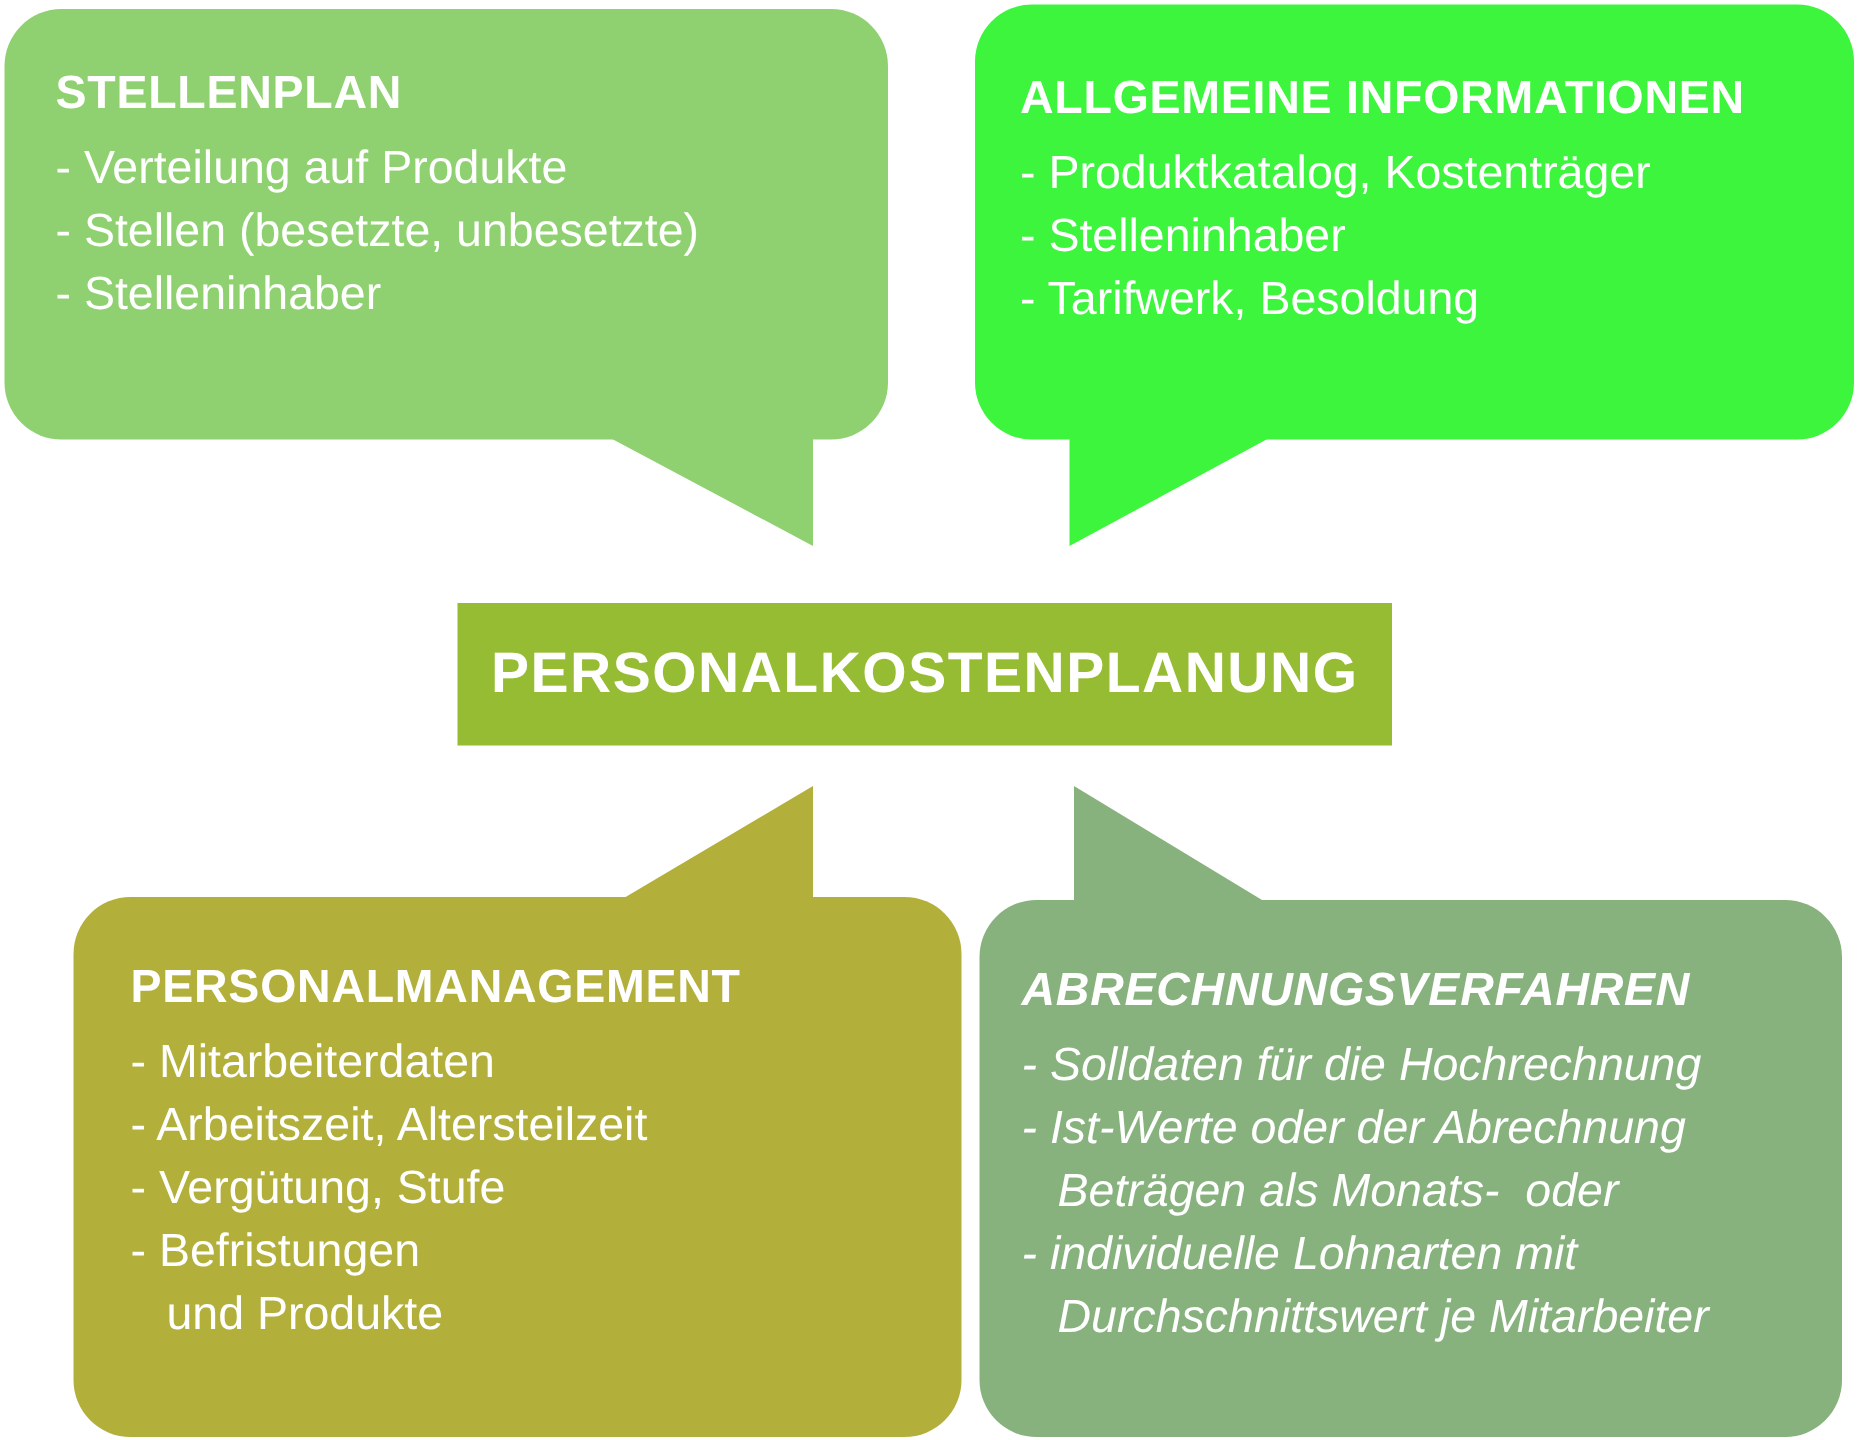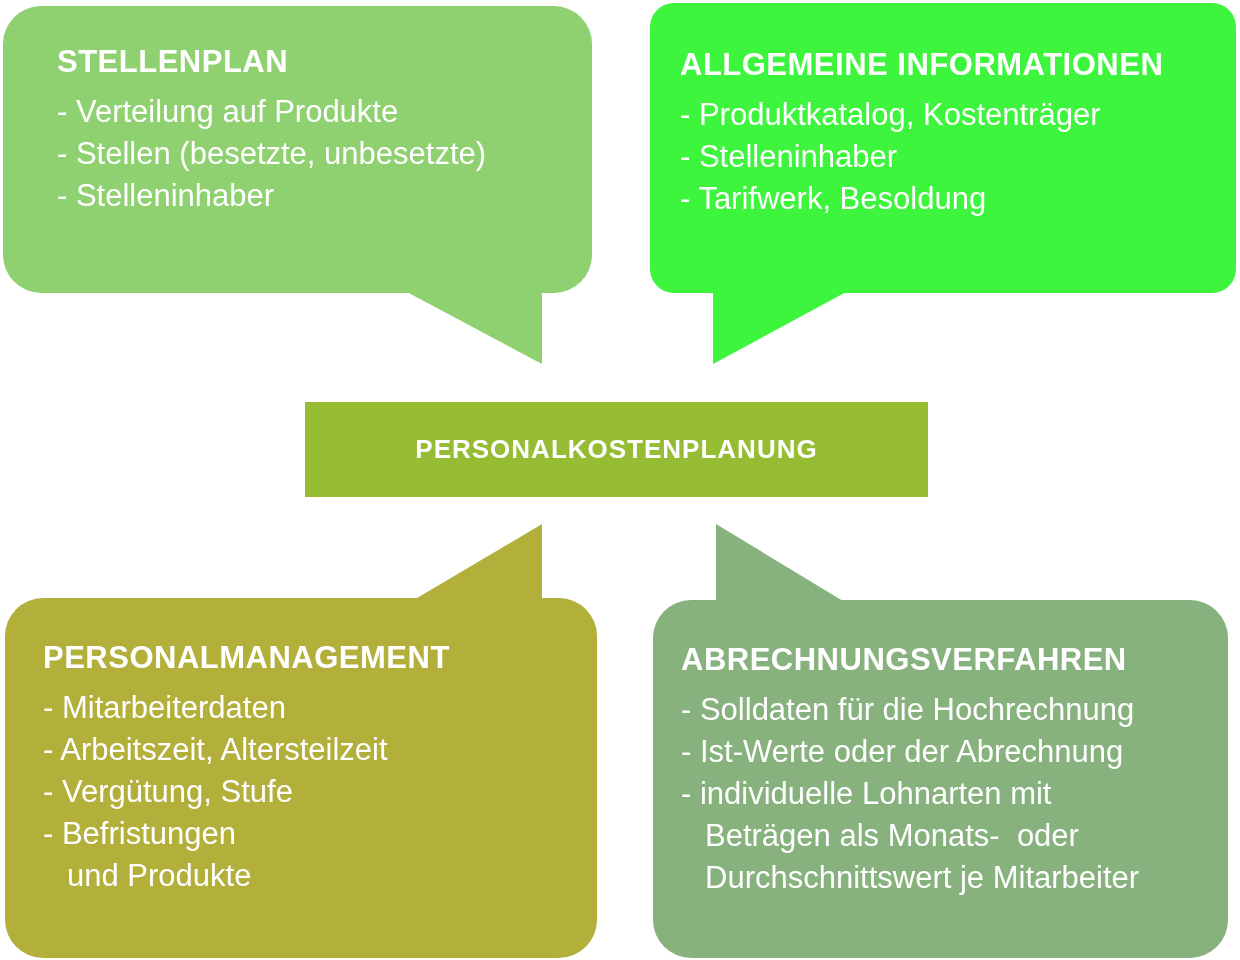--- a/index.html
+++ b/index.html
@@ -24,32 +24,32 @@
     white-space:nowrap;
   }
   .bubble .lines{margin-top:9px;}
   .bubble .line{
     font-size:31px;
     line-height:42px;
     white-space:pre-wrap;
   }
   .bubble .line.cont{padding-left:24px;}
 
-  #bubble-stellenplan{left:3px;top:6px;width:589px;height:287px;padding:36px 30px 0 54px;}
-  #bubble-allgemeine{left:650px;top:3px;width:586px;height:290px;padding:42px 26px 0 30px;border-radius:24px;}
+  #bubble-stellenplan{left:3px;top:6px;width:589px;height:287px;padding:36px 30px 0 34px;}
+  #bubble-allgemeine{left:650px;top:3px;width:586px;height:290px;padding:42px 26px 0 30px;}
   #bubble-personalmanagement{left:5px;top:598px;width:592px;height:360px;padding:40px 28px 0 38px;}
-  #bubble-abrechnungsverfahren{left:653px;top:600px;width:575px;height:358px;padding:40px 24px 0 28px;}
+  #bubble-abrechnungsverfahren{left:653px;top:600px;width:575px;height:358px;padding:40px 24px 0 28px;font-style:italic;}
 
   #center-box{
     position:absolute;
     left:305px;top:402px;width:623px;height:95px;
     display:flex;align-items:center;justify-content:center;
     color:#ffffff;
     font-weight:bold;
-    font-size:26px;
+    font-size:38px;
     letter-spacing:1px;
     white-space:nowrap;
   }
   #tails{
     position:absolute;left:0;top:0;width:1240px;height:960px;
     pointer-events:none;
   }
 </style>
 </head>
 <body>
@@ -78,35 +78,35 @@
         <div class="line">- Produktkatalog, Kostenträger</div>
         <div class="line">- Stelleninhaber</div>
         <div class="line">- Tarifwerk, Besoldung</div>
       </div>
   </div>
 
   <div id="center-box" style="background-color: rgb(150, 188, 51);">
     <span>PERSONALKOSTENPLANUNG</span>
   </div>
 
-  <div class="bubble" id="bubble-personalmanagement" style="background-color: rgb(178, 175, 59);">
+  <div class="bubble" id="bubble-personalmanagement" style="background-color: rgb(178, 175, 59); margin-left: 44px;">
     <div class="title">PERSONALMANAGEMENT</div>
     <div class="lines">
         <div class="line">- Mitarbeiterdaten</div>
         <div class="line">- Arbeitszeit, Altersteilzeit</div>
         <div class="line">- Vergütung, Stufe</div>
         <div class="line">- Befristungen</div>
         <div class="line cont">und Produkte</div>
       </div>
   </div>
 
   <div class="bubble" id="bubble-abrechnungsverfahren" style="background-color: rgb(135, 177, 125);">
     <div class="title">ABRECHNUNGSVERFAHREN</div>
     <div class="lines">
         <div class="line">- Solldaten für die Hochrechnung</div>
         <div class="line">- Ist-Werte oder der Abrechnung</div>
+        <div class="line cont">Beträgen als Monats-  oder</div>
         <div class="line">- individuelle Lohnarten mit</div>
-        <div class="line cont">Beträgen als Monats-  oder</div>
         <div class="line cont">Durchschnittswert je Mitarbeiter</div>
       </div>
   </div>
 
 </div>
 
 </body></html>

